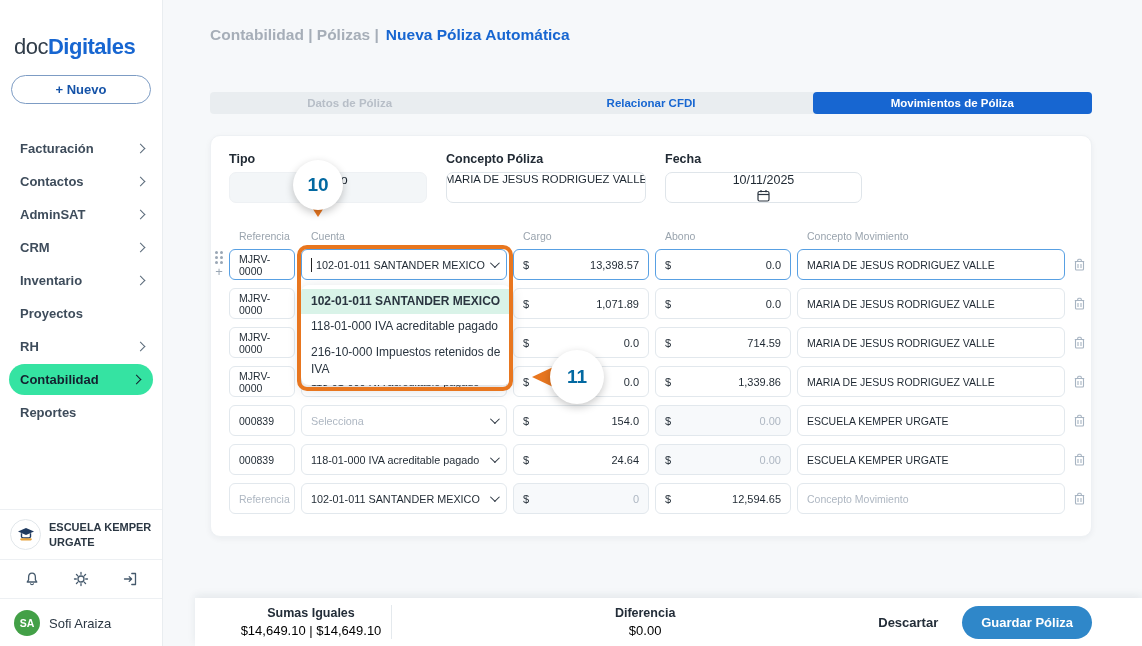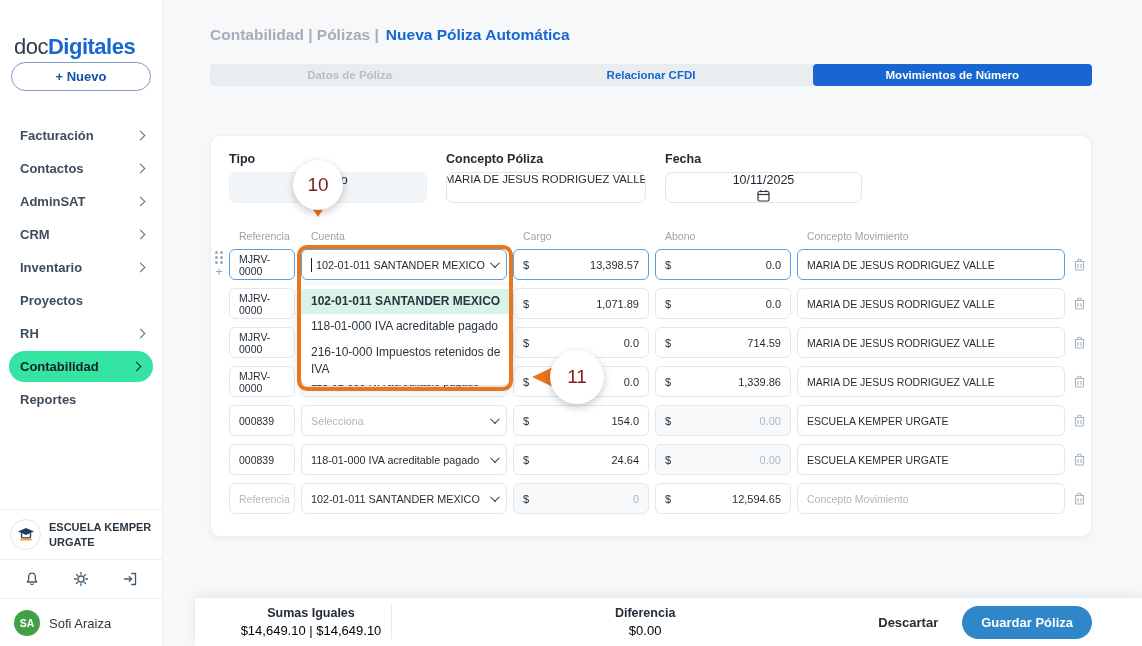--- a/index.html
+++ b/index.html
@@ -9,41 +9,41 @@
     background:#f6f8fa;
     position:relative;
     overflow:hidden;
     color:#1f2933;
   }
   
   .sidebar{position:absolute;left:0;top:0;width:163px;height:646px;background:#fff;border-right:1px solid #e9edf0;z-index:5;}
   .logo{padding:34px 0 0 14px;font-size:22px;letter-spacing:-0.5px;}
   .logo .l-doc{color:#303c49;font-weight:500;}
   .logo .l-dig{color:#1766d1;font-weight:bold;}
-  .new-btn{display:block;margin:2px auto 0;width:140px;height:29px;border:1.5px solid #7d9cc4;border-radius:16px;background:#fff;color:#1553a8;font-weight:bold;font-size:13px;font-family:inherit;cursor:pointer;}
+  .new-btn{display:block;margin:15px auto 0;width:140px;height:29px;border:1.5px solid #7d9cc4;border-radius:16px;background:#fff;color:#1553a8;font-weight:bold;font-size:13px;font-family:inherit;cursor:pointer;}
   .nav{margin-top:28px;}
   .nav-item{height:33px;display:flex;align-items:center;justify-content:space-between;padding:0 18px 0 20px;font-size:13px;font-weight:600;color:#3e4c5b;cursor:pointer;}
   .nav-item .nav-chev{width:7px;height:7px;border-top:1.7px solid #5a6a7a;border-right:1.7px solid #5a6a7a;transform:rotate(45deg);}
   .nav-item.active{background:#35e3a2;border-radius:17px;margin:1px 9px;height:31px;padding:0 13px 0 11px;color:#13202e;}
   .nav-item.active .nav-chev{border-color:#13202e;}
   .sb-bottom{position:absolute;bottom:10px;left:0;right:0;}
   .sb-div{height:1px;background:#edf0f3;}
   .company{display:flex;align-items:center;gap:8px;padding:9px 10px;cursor:pointer;}
   .company-avatar{width:31px;height:31px;border-radius:50%;border:1px solid #e2e7eb;background:#fff;display:grid;place-items:center;flex:none;}
   .company-name{font-size:11px;font-weight:bold;color:#2b3743;line-height:1.3;}
   .icon-row{display:flex;align-items:center;justify-content:space-between;padding:11px 24px;}
   .icon-row span{cursor:pointer;display:grid;place-items:center;}
   .user{display:flex;align-items:center;gap:9px;padding:11px 14px 0;cursor:pointer;}
   .user-avatar{width:26px;height:26px;border-radius:50%;background:#43a047;color:#fff;font-size:10.5px;font-weight:bold;display:grid;place-items:center;flex:none;}
   .user-name{font-size:13px;color:#2b3743;font-weight:500;}
   
   .breadcrumb{position:absolute;left:210px;top:26px;font-size:15.5px;font-weight:bold;display:flex;gap:7px;}
   .bc-muted{color:#a6aeb8;cursor:pointer;text-align:right;}
   .bc-current{color:#1766d1;}
-  .tabs{position:absolute;left:210px;top:64px;width:882px;height:22px;background:#e9edf0;border-radius:4px;display:flex;gap:22px;}
+  .tabs{position:absolute;left:210px;top:92px;width:882px;height:22px;background:#e9edf0;border-radius:4px;display:flex;gap:22px;}
   .tab{flex:1;display:grid;place-items:center;font-size:11.5px;font-weight:bold;color:#b7bec7;cursor:pointer;}
   .tab.link{color:#1766d1;}
   .tab.active{background:#1766d1;color:#fff;border-radius:4px;}
   
   .card{position:absolute;left:210px;top:135px;width:882px;height:402px;background:#fff;border:1px solid #eef1f4;border-radius:10px;box-shadow:0 2px 6px rgba(25,39,52,0.05);padding:16px 0 0 18px;z-index:1;}
   .fields{display:flex;}
   .field{display:flex;flex-direction:column;margin-right:19px;}
   .field label{font-size:12.5px;font-weight:bold;color:#222b35;margin-bottom:6px;}
   .fbox{height:31px;border:1px solid #dfe5ea;border-radius:7px;background:#fff;display:flex;align-items:center;padding:0 11px;font-size:12.5px;color:#1f2933;flex-direction:column;}
   .fbox.plain{background:#f3f6f8;border-color:#eef1f4;}
@@ -70,21 +70,21 @@
   .handle{position:absolute;left:-14px;top:2px;display:flex;flex-direction:column;align-items:center;gap:3px;color:#9aa7b5;}
   .dots{display:grid;grid-template-columns:3px 3px;gap:2px;}
   .dot{width:3px;height:3px;border-radius:50%;background:#9aa7b5;}
   .plus{font-size:13px;line-height:10px;color:#9aa7b5;}
   
   .dropdown{position:absolute;left:72px;top:36px;width:210px;height:100px;background:#fff;border-radius:8px;box-shadow:0 4px 14px rgba(20,40,60,0.18);padding:4px 0;z-index:6;overflow:hidden;}
   .opt{padding:4px 10px;font-size:12px;color:#2a3540;line-height:1.45;cursor:pointer;}
   .opt.selected{background:#d9f3e8;font-weight:bold;}
   
   .ann-box{position:absolute;left:68px;top:-4px;width:216px;height:146px;border:4px solid #e8761f;border-radius:10px;z-index:7;pointer-events:none;}
-  .badge{position:absolute;border-radius:50%;background:#fff;box-shadow:0 3px 9px rgba(0,0,0,0.22);display:grid;place-items:center;color:#7f1d1d;font-weight:normal;z-index:9;pointer-events:none;}
+  .badge{position:absolute;border-radius:50%;background:#fff;box-shadow:0 3px 9px rgba(0,0,0,0.22);display:grid;place-items:center;color:#0369a1;font-weight:bold;z-index:9;pointer-events:none;}
   .badge-10{left:82px;top:24px;width:50px;height:50px;font-size:19px;z-index:8;}
   .tri-down{position:absolute;left:96px;top:64px;width:0;height:0;border-left:11px solid transparent;border-right:11px solid transparent;border-top:17px solid #e8761f;z-index:7;pointer-events:none;}
   .tri-left{position:absolute;left:303px;top:111px;width:0;height:0;border-top:17px solid transparent;border-bottom:17px solid transparent;border-right:36px solid #e8761f;z-index:8;pointer-events:none;}
   .badge-11{left:321px;top:101px;width:54px;height:54px;font-size:19px;}
   
   .footer{position:absolute;left:195px;top:598px;width:947px;height:48px;background:#fff;box-shadow:0 -3px 8px rgba(30,45,60,0.08);display:flex;align-items:center;z-index:4;}
   .f-stat{display:flex;flex-direction:column;gap:3px;align-items:center;}
   .f-stat .fl{font-size:12.5px;font-weight:bold;color:#232d38;}
   .f-stat .fv{font-size:13px;color:#000000;}
   .f1{margin-left:36px;width:160px;}
@@ -180,21 +180,21 @@
 </aside>
 
 <div class="breadcrumb">
   <span class="bc-muted">Contabilidad | Pólizas |</span>
   <span class="bc-current">Nueva Póliza Automática</span>
 </div>
 
 <div class="tabs">
   <div class="tab">Datos de Póliza</div>
   <div class="tab link">Relacionar CFDI</div>
-  <div class="tab active">Movimientos de Número</div>
+  <div class="tab active">Movimientos de Póliza</div>
 </div>
 
 <div class="card">
 
   <div class="fields">
     <div class="field w-tipo">
       <label>Tipo</label>
       <div class="fbox plain spread">
         <span>Egreso</span>
         <span class="chev"></span>

